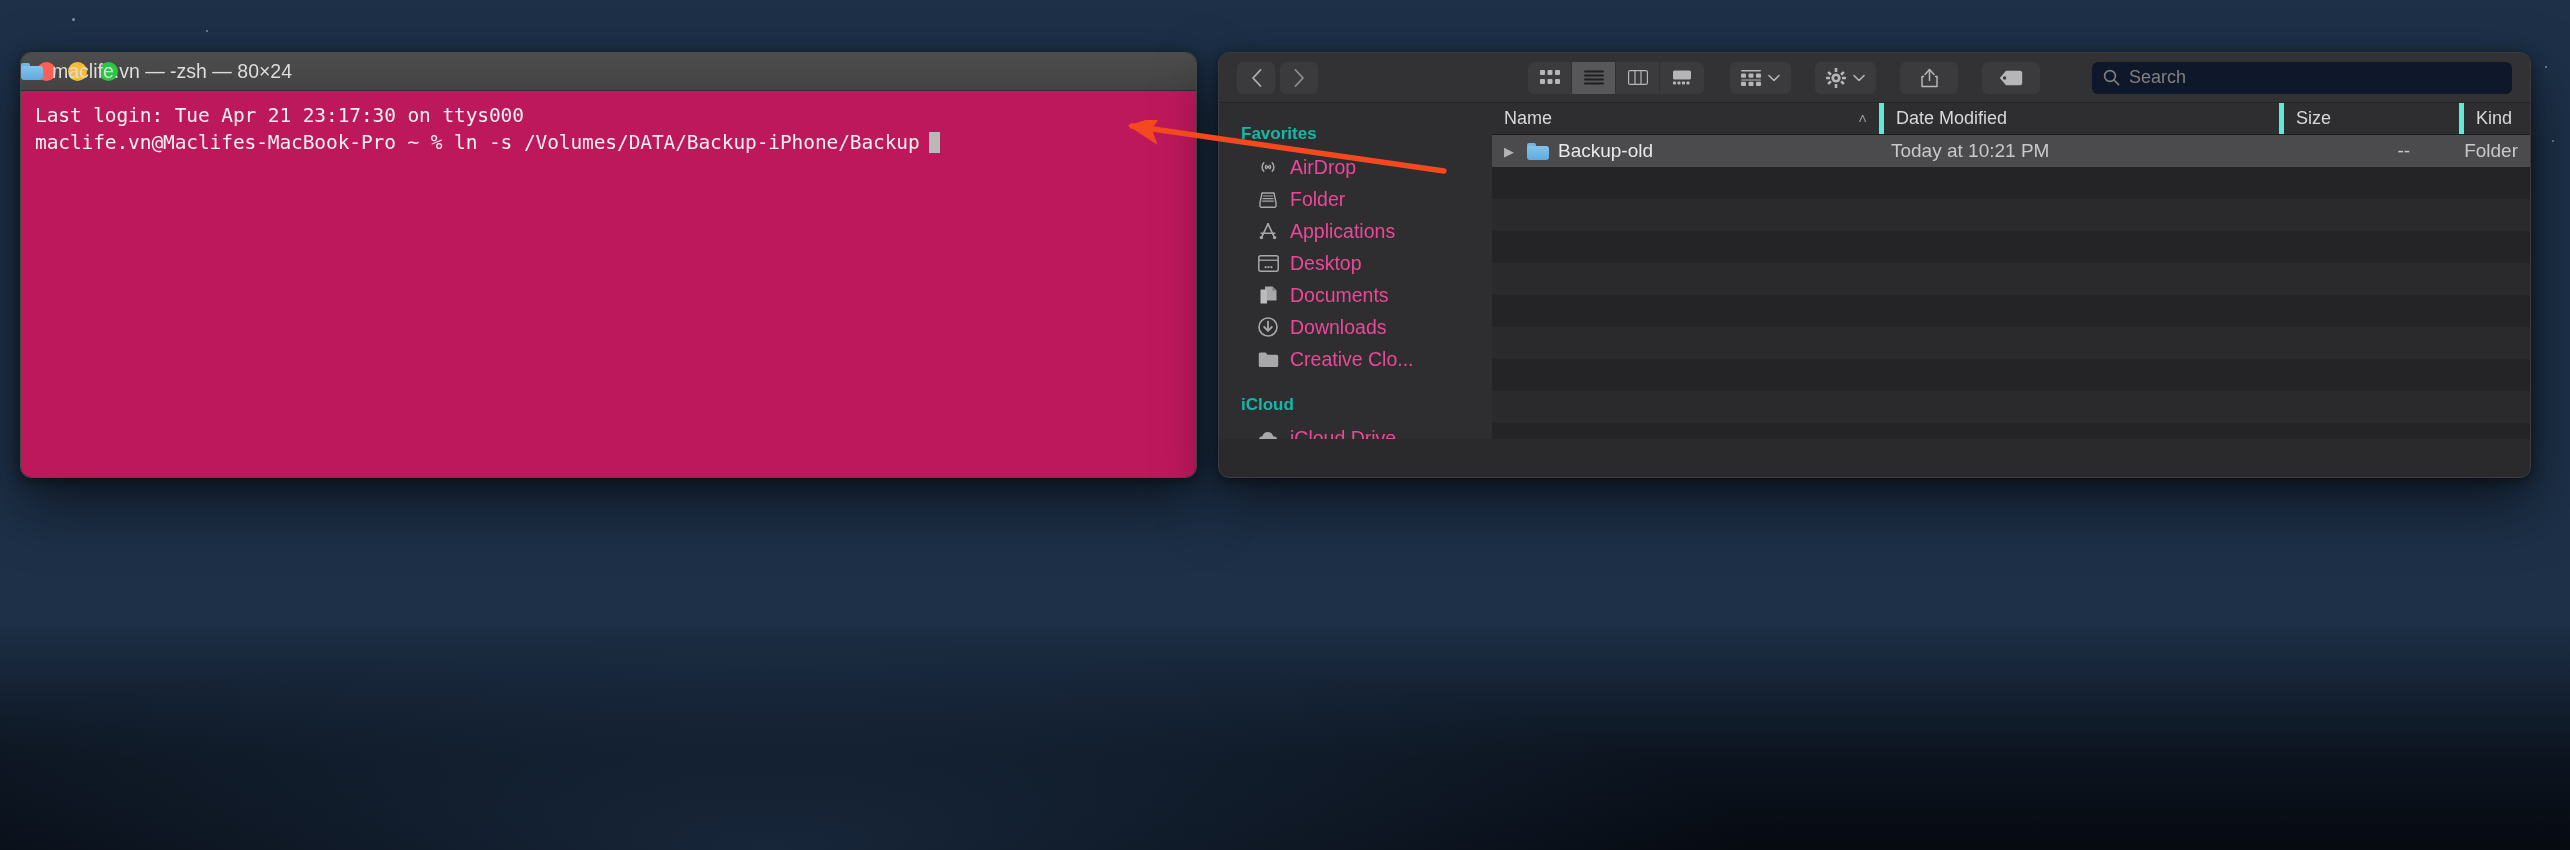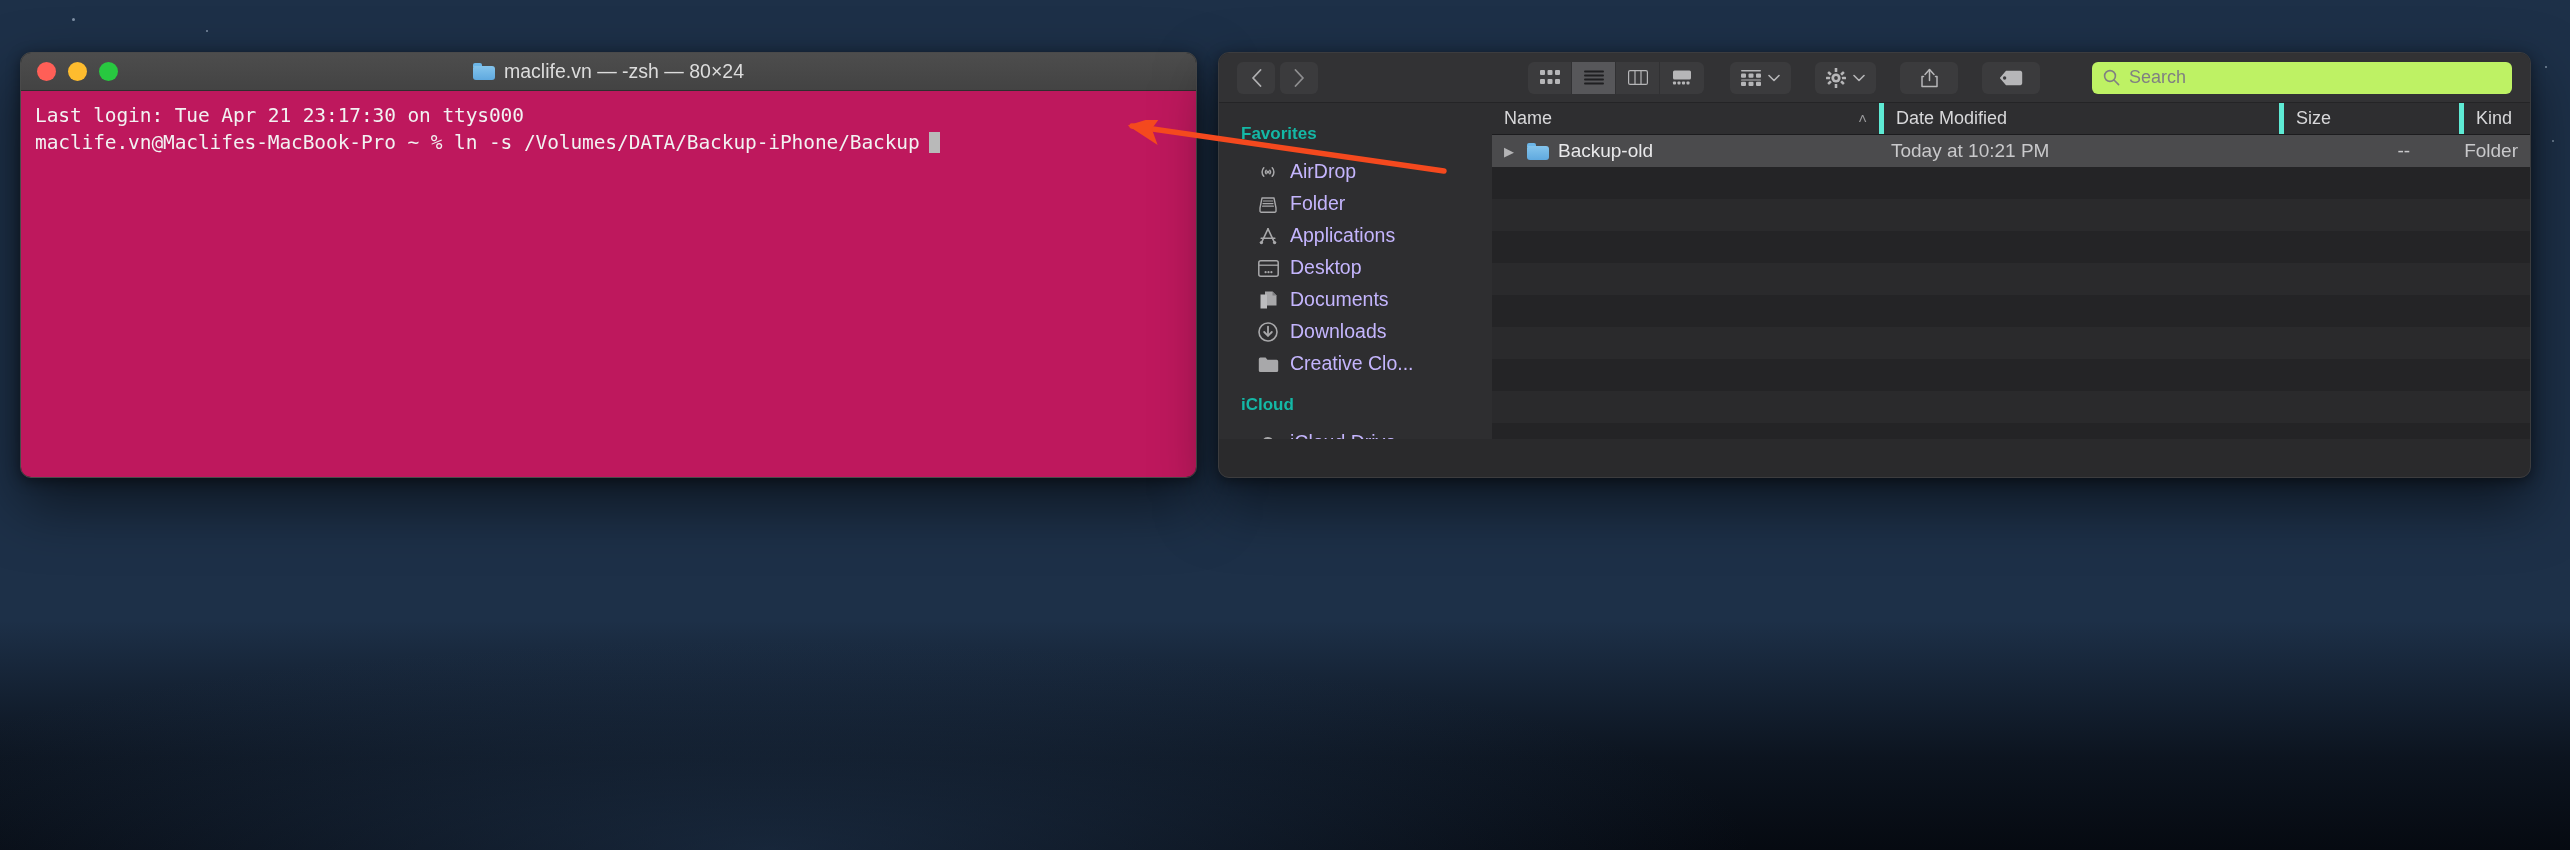--- a/index.html
+++ b/index.html
@@ -50,21 +50,21 @@
     display:flex; align-items:center; position:relative;
   }
   .lights { display:flex; gap:12px; padding-left:16px; align-items:center; }
   .light { width:19px; height:19px; border-radius:50%; }
   .light.red    { background:#ff5f57; }
   .light.yellow { background:#febc2e; }
   .light.green  { background:#28c840; }
   .light.gray   { background:#565658; }
   #terminal-title {
     position:absolute; left:0; right:0; top:0; bottom:0;
-    display:flex; align-items:center; justify-content:center; gap:9px;
+    display:flex; align-items:center; gap:9px;
     font-size:19.5px; color:#dcdcdc; pointer-events:none;
   }
   .folder-icon { width:22px; height:17px; position:relative; flex:none; }
   .folder-icon .tab {
     position:absolute; left:0; top:0; width:9px; height:4px;
     border-radius:2px 2px 0 0;
   }
   .folder-icon .body {
     position:absolute; left:0; top:3px; width:22px; height:14px;
     border-radius:2px 3px 3px 3px;
@@ -131,44 +131,44 @@
   .seg {
     width:44px; display:flex; align-items:center; justify-content:center;
     border-right:1px solid #313133; color:#b6b6b8;
   }
   .seg:last-child { border-right:none; }
   .seg.active { background:#57575a; color:#e8e8ea; }
   .tb-wide { padding:0 11px; gap:7px; }
   #finder-search {
     margin-left:auto;
     width:420px; height:32px;
-    background:#bef264;
+    background:#0f172a;
     border-radius:6px;
     display:flex; align-items:center;
     gap:9px; padding:0 11px;
     color:#808082; font-size:18px;
   }
   #finder-main { display:flex; height:calc(100% - 88px); }
 
   #finder-sidebar {
     width:273px;
     background:#2e2e30;
     padding-top:12px;
     overflow:hidden;
     flex:none;
   }
   .sb-header {
     font-size:17px; color:#14b8a6; font-weight:700;
     padding:9px 0 7px 22px;
   }
   .sb-item {
-    display:flex; align-items:flex-end; gap:11px;
+    display:flex; align-items:center; gap:11px;
     padding:0 0 0 38px;
     height:32px;
-    font-size:19.5px; color:#c4b5fd;
+    font-size:19.5px; color:#ec4899;
     white-space:nowrap;
   }
   .sb-icon { width:22px; height:22px; flex:none; color:#a8a8aa; display:flex; align-items:center; justify-content:center; }
 
   #finder-list { flex:1; background:#242426; overflow:hidden; }
   #list-header {
     display:flex; height:32px;
     background:#2e2e30;
     border-bottom:1px solid #1c1c1e;
     font-size:18px; color:#d8d8da;

